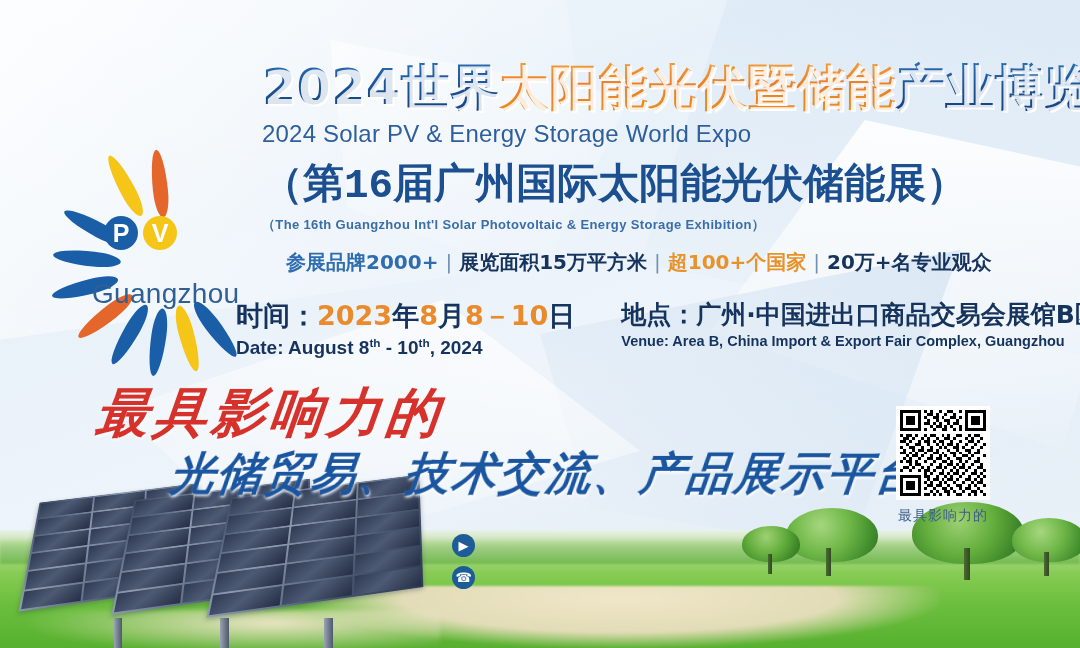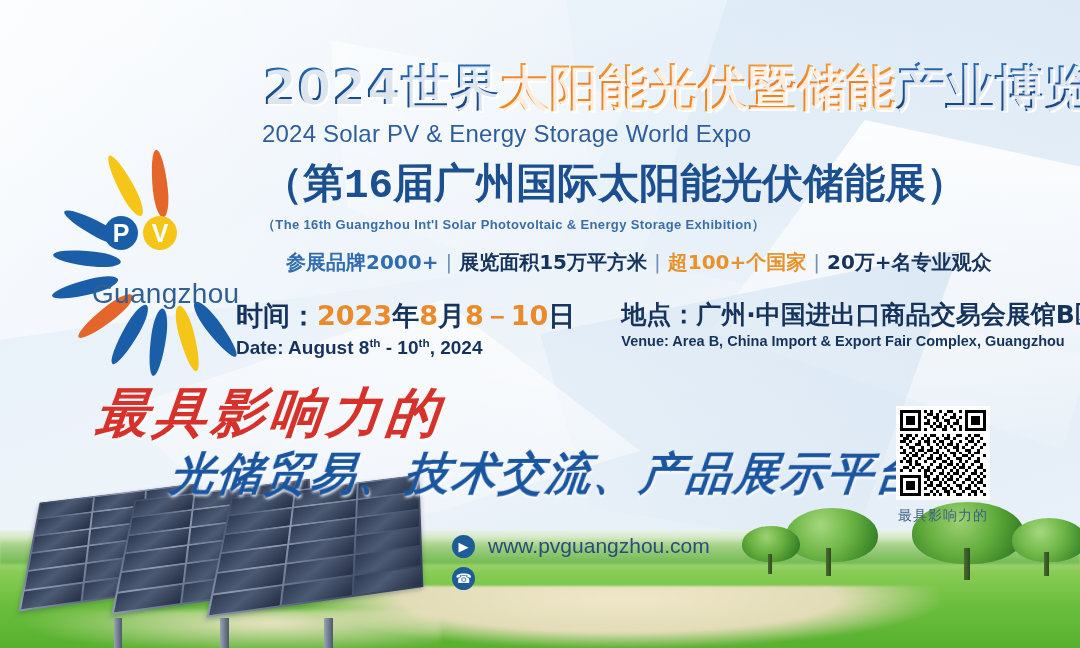--- a/index.html
+++ b/index.html
@@ -272,21 +272,20 @@
       <div class="en">Venue: Area B, China Import &amp; Export Fair Complex, Guangzhou</div>
     </div>
   </div>
 
   <div class="slogan1">最具影响力的</div>
   <div class="slogan2">光储贸易、技术交流、产品展示平台！</div>
 
   <div class="contact">
     <div class="crow">
       <span class="cicon">▶</span>
-      <span class="ctext">www.pvguangzhou.com</span>
     </div>
     <div class="crow">
       <span class="cicon">☎</span>
     </div>
   </div>
 
   <div class="qr">
     <div class="qrbox">
       <svg width="86" height="86" viewBox="0 0 29 29" shape-rendering="crispEdges">
         <rect width="29" height="29" fill="#fff"></rect>

